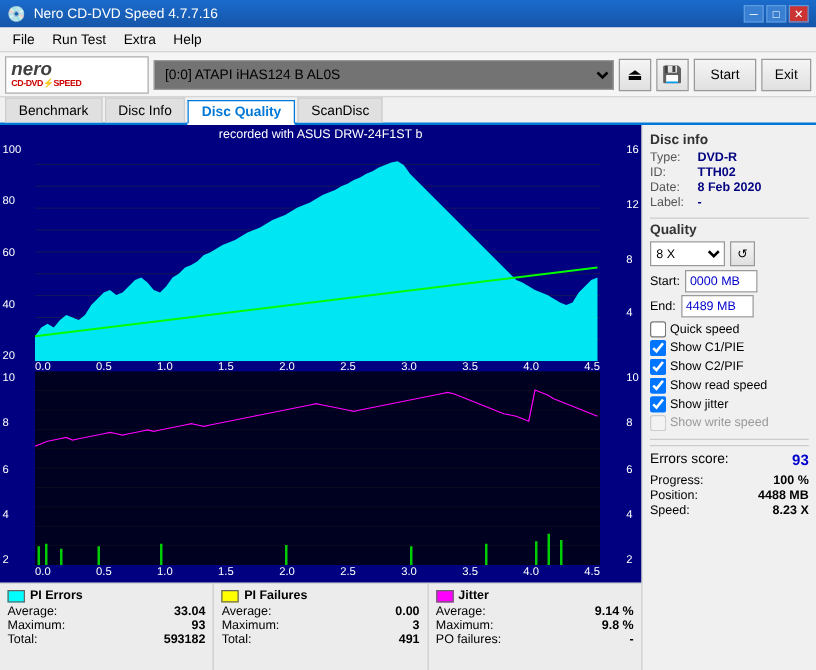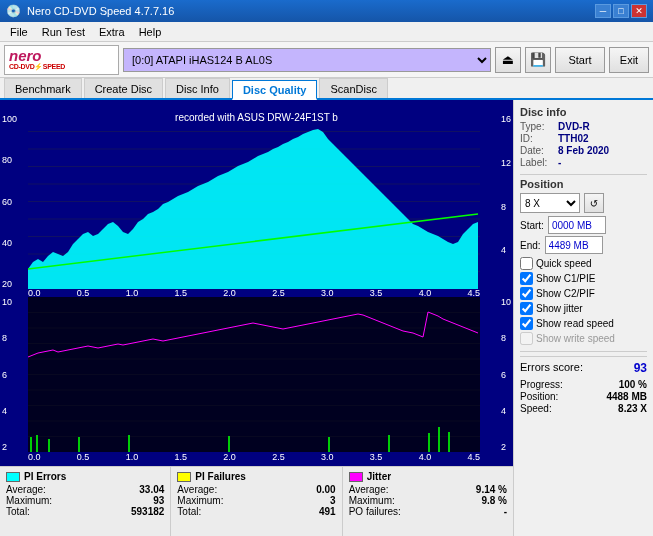--- a/index.html
+++ b/index.html
@@ -58,21 +58,21 @@
       height: 36px;
       display: flex;
       align-items: center;
       padding: 2px 4px;
       gap: 4px;
     }
     .drive-select {
       flex: 1;
       height: 24px;
       border: 1px solid #999;
-      background: #c4b5fd;
+      background: #737373;
       font-size: 11px;
       padding: 0 4px;
     }
     .toolbar-btn {
       height: 26px;
       padding: 0 8px;
       border: 1px solid #999;
       background: linear-gradient(to bottom, #f5f5f5, #e0e0e0);
       cursor: pointer;
       font-size: 11px;
@@ -118,21 +118,21 @@
 
     
     .main-content {
       display: flex;
       height: calc(536px - 22px - 20px - 36px - 22px);
       background: white;
     }
 
     .chart-title {
       position: absolute;
-      top: 12px;
+      top: 2px;
       left: 50%;
       transform: translateX(-50%);
       color: white;
       font-size: 10px;
       white-space: nowrap;
       z-index: 10;
     }
 
     
     .right-panel {
@@ -276,36 +276,35 @@
   <div class="menu-bar">
     <span class="menu-item">File</span>
     <span class="menu-item">Run Test</span>
     <span class="menu-item">Extra</span>
     <span class="menu-item">Help</span>
   </div>
 
   <div class="toolbar">
     <div style="display:flex;align-items:center;width:115px;height:30px;background:white;border:1px solid #aaa;padding:2px 4px;">
       <div style="display:flex;flex-direction:column;align-items:flex-start;">
-        <span style="font-size:15px;font-weight:bold;font-style:italic;line-height:1;color:#be185d;">nero</span>
+        <span style="font-size:15px;font-weight:bold;font-style:italic;line-height:1;color:#404040;">nero</span>
         <span style="font-size:7px;color:#cc0000;letter-spacing:-0.3px;font-weight:bold;">CD-DVD⚡SPEED</span>
       </div>
     </div>
     <select class="drive-select">
       <option>[0:0]  ATAPI iHAS124  B AL0S</option>
     </select>
     <div class="icon-btn" title="Eject">⏏</div>
     <div class="icon-btn" title="Save">💾</div>
     <div class="toolbar-btn" style="min-width:50px;">Start</div>
     <div class="toolbar-btn" style="min-width:40px;">Exit</div>
   </div>
 
   <div class="tab-bar">
     <div class="tab">Benchmark</div>
-    <div class="tab">Create Disc</div>
     <div class="tab">Disc Info</div>
     <div class="tab active">Disc Quality</div>
     <div class="tab">ScanDisc</div>
   </div>
 
   <div class="main-content">
 
     <div class="charts-and-stats">
 
       <div class="charts-region" style="position:relative;background:#000080;">
@@ -514,21 +513,21 @@
         </div>
         <div class="info-row">
           <span class="info-key">Label:</span>
           <span class="info-val">-</span>
         </div>
       </div>
 
       <div class="divider"></div>
 
       <div class="panel-section">
-        <div class="panel-title">Position</div>
+        <div class="panel-title">Quality</div>
         <div class="settings-row">
           <select class="speed-select">
             <option>8 X</option>
           </select>
           <div class="icon-btn" style="width:20px;height:20px;font-size:10px;">↺</div>
         </div>
         <div style="display:flex;align-items:center;gap:4px;margin-bottom:2px;font-size:10px;">
           <span>Start:</span>
           <input class="mb-input" type="text" value="0000 MB" style="">
         </div>
@@ -543,25 +542,25 @@
         <div class="checkbox-row">
           <input type="checkbox" checked="" style="">
           <span>Show C1/PIE</span>
         </div>
         <div class="checkbox-row">
           <input type="checkbox" checked="" style="">
           <span>Show C2/PIF</span>
         </div>
         <div class="checkbox-row">
           <input type="checkbox" checked="" style="">
-          <span>Show jitter</span>
+          <span>Show read speed</span>
         </div>
         <div class="checkbox-row">
           <input type="checkbox" checked="" style="">
-          <span>Show read speed</span>
+          <span>Show jitter</span>
         </div>
         <div class="checkbox-row">
           <input type="checkbox" disabled="" style="">
           <span style="color:#999;">Show write speed</span>
         </div>
       </div>
 
       <div class="divider"></div>
 
       <div class="quality-score">

